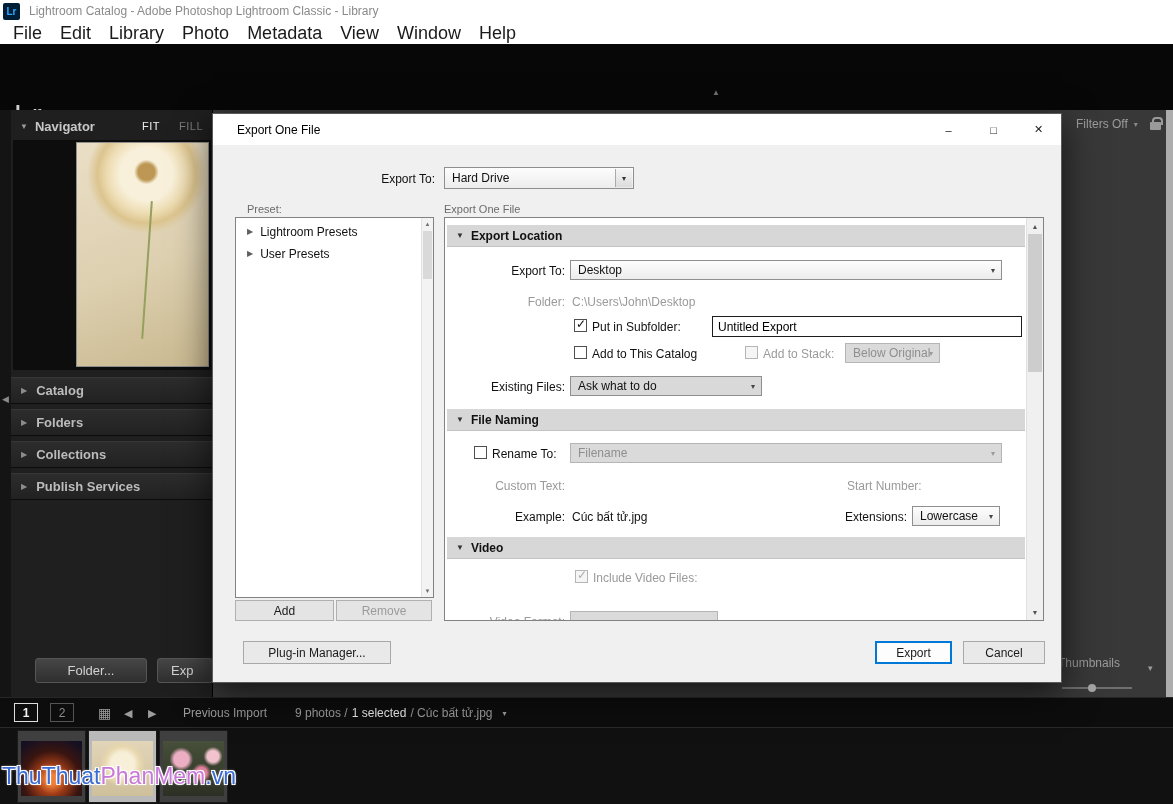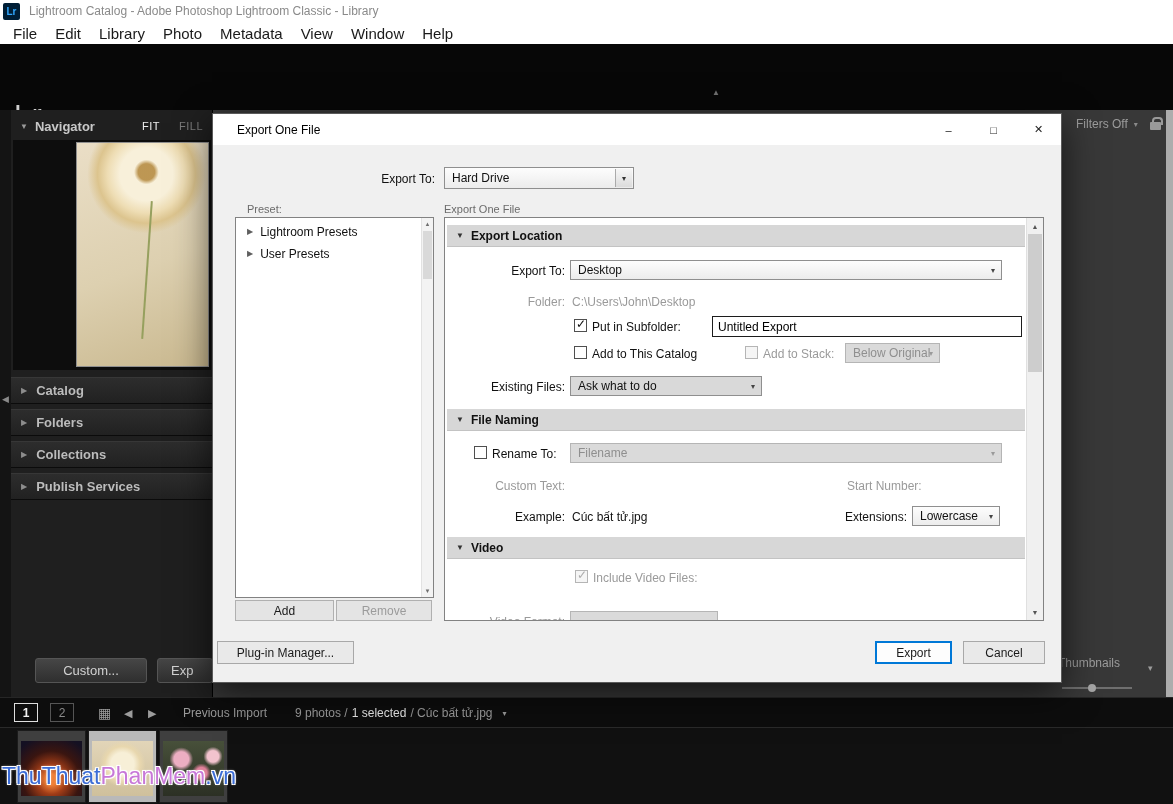--- a/index.html
+++ b/index.html
@@ -5,21 +5,21 @@
 *{margin:0;padding:0;box-sizing:border-box}
 html,body{width:1173px;height:804px;overflow:hidden;background:#000;font-family:"Liberation Sans",sans-serif}
 #root{position:relative;width:1173px;height:804px;background:#000;overflow:hidden}
 
 
 .titlebar{position:absolute;left:0;top:0;width:100%;height:22px;background:#ffffff;display:flex;align-items:center;gap:9px;padding-left:3px}
 .app-icon{width:17px;height:17px;background:#001e36;color:#31a8ff;font-size:10px;font-weight:bold;display:flex;align-items:center;justify-content:center;border-radius:2px}
 .titlebar-text{font-size:12px;color:#8a8a8a}
 
 
-.menubar{position:absolute;left:0;top:22px;width:100%;height:22px;background:#ffffff;display:flex;align-items:center;padding-left:4px;font-size:15px;color:#1a1a1a}
+.menubar{position:absolute;left:0;top:22px;width:100%;height:22px;background:#ffffff;display:flex;align-items:center;padding-left:4px;font-size:18px;color:#1a1a1a}
 .menubar .mitem{padding:0 9px;cursor:default}
 
 
 .header{position:absolute;left:0;top:44px;width:100%;height:66px;background:#070707}
 .lr-logo{position:absolute;left:14px;top:54px;font-size:30px;color:#cfcfcf;letter-spacing:1px}
 .hdr-appname{position:absolute;left:62px;top:66px;font-size:11px;color:#9a9a9a}
 .hdr-tagline{position:absolute;left:62px;top:80px;font-size:15px;color:#d8d8d8;display:flex;align-items:center;gap:8px}
 .hdr-tagline .tri{font-size:9px;color:#bdbdbd}
 .top-collapse{position:absolute;left:712px;top:44px;font-size:8px;color:#6f6f6f}
 .modules{position:absolute;left:896px;top:74px;display:flex;align-items:center;font-size:17px;color:#868686;white-space:nowrap}
@@ -111,21 +111,21 @@
 .tree-item .tri{font-size:8px;color:#5f5f5f}
 .vscroll{position:absolute;right:0;top:0;width:12px;height:100%;background:#f3f3f3;border-left:1px solid #e2e2e2}
 .vscroll .sarrow{position:absolute;left:0;width:100%;height:12px;display:flex;align-items:center;justify-content:center;font-size:6px;color:#6f6f6f}
 .vscroll .up{top:0}.vscroll .down{bottom:0}
 .vscroll .thumb{position:absolute;left:1px;width:9px;background:#d9d9d9}
 
 .pushbtn{position:absolute;background:#e4e4e4;border:1px solid #b0b0b0;font-size:12px;color:#1a1a1a;display:flex;align-items:center;justify-content:center}
 .pushbtn.disabled{color:#9b9b9b}
 .add-btn{left:22px;top:486px;width:99px;height:21px}
 .remove-btn{left:123px;top:486px;width:96px;height:21px}
-.plugin-btn{left:4px;top:527px;width:137px;height:23px;background:#e9e9e9;border-color:#a8a8a8}
+.plugin-btn{left:30px;top:527px;width:148px;height:23px;background:#e9e9e9;border-color:#a8a8a8}
 .export-ok{left:662px;top:527px;width:77px;height:23px;background:#fdfdfd;border:2px solid #0078d7}
 .cancel-btn{left:750px;top:527px;width:82px;height:23px;background:#e9e9e9;border-color:#a8a8a8}
 
 .content-panel{position:absolute;left:231px;top:103px;width:600px;height:404px;background:#fff;border:1px solid #828282;overflow:hidden}
 .sec-hdr{position:absolute;left:2px;width:578px;height:22px;background:#d7d7d7;border-bottom:1px solid #c3c3c3;display:flex;align-items:center;padding-left:9px;gap:7px}
 .sec-hdr .tri{font-size:8px;color:#333}
 .sec-hdr .ttl{font-size:12px;font-weight:bold;color:#111}
 .cb{position:absolute;width:13px;height:13px;background:#fff;border:1px solid #4f4f4f}
 .cb .mark{position:absolute;left:1px;top:-3px;font-size:12px;color:#111}
 .cb.disabled{border-color:#b5b5b5;background:#f5f5f5}
@@ -205,21 +205,21 @@
         </div>
         <div class="panel-section">
           <span class="tri">▶</span>
           <span class="lbl">Collections</span>
         </div>
         <div class="panel-section">
           <span class="tri">▶</span>
           <span class="lbl">Publish Services</span>
         </div>
       </div>
-      <div class="import-btn">Custom...</div>
+      <div class="import-btn">Folder...</div>
       <div class="export-btn-partial">Exp</div>
     </div>
 
     <div class="filters">
       <span>Filters Off</span>
       <span class="caret">▾</span>
       <span class="lock-icon"></span>
     </div>
     <div class="right-strip"></div>
 

